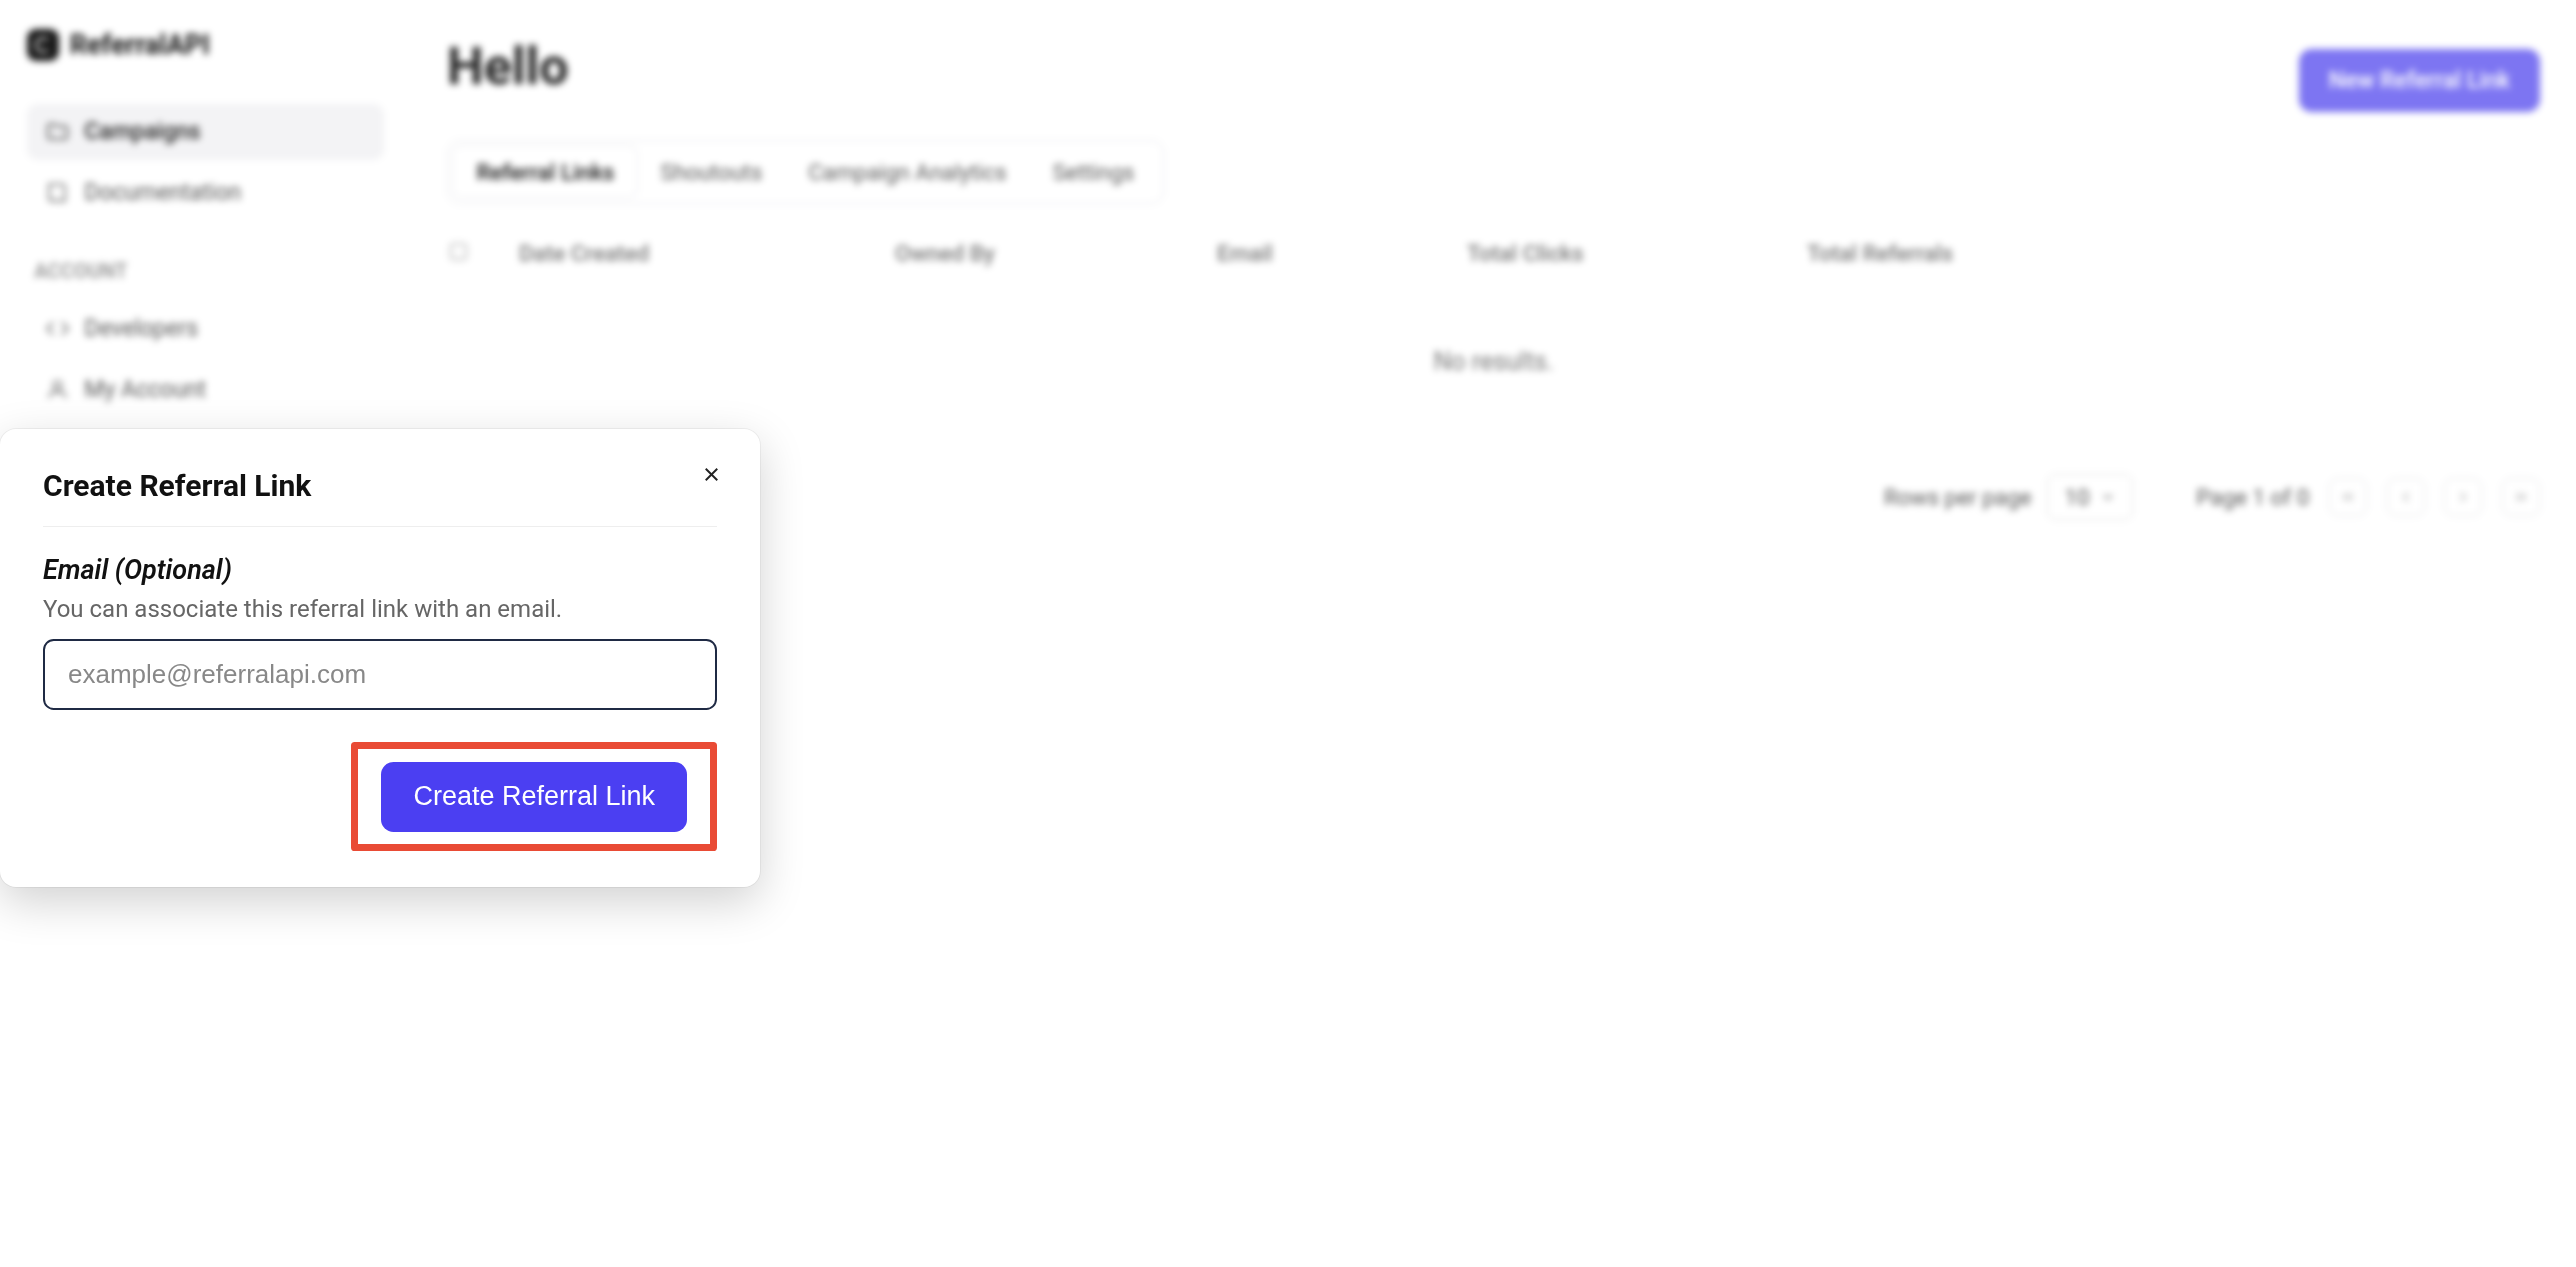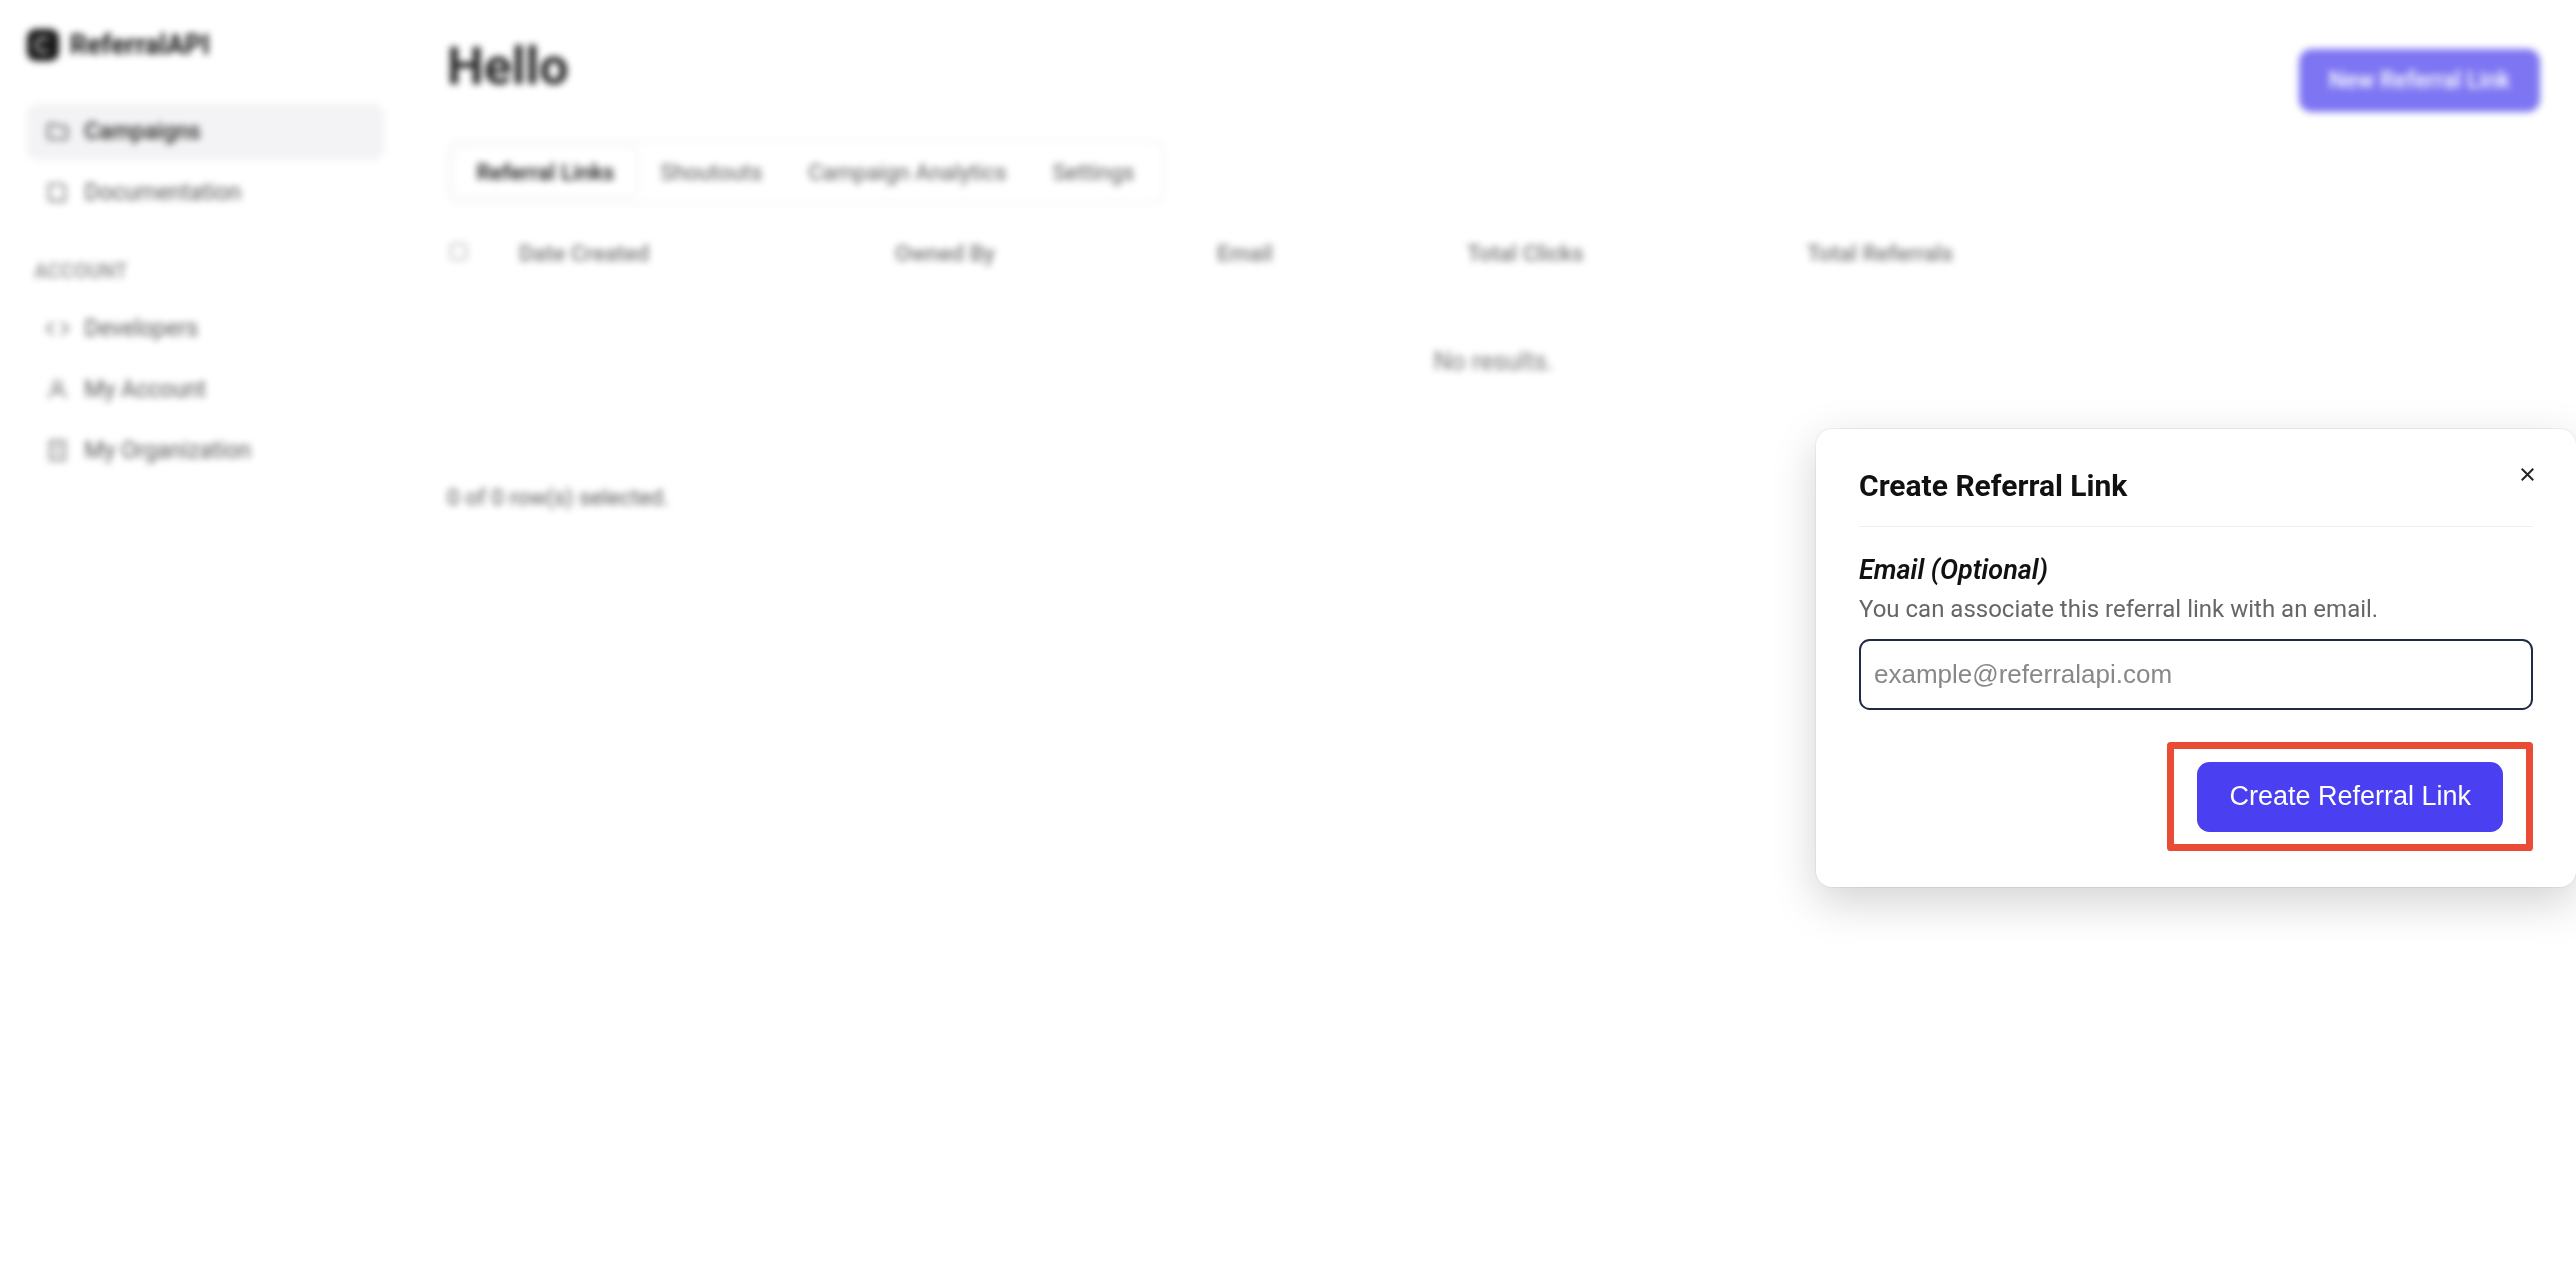--- a/index.html
+++ b/index.html
@@ -197,21 +197,21 @@
   color:#888;
 }
 
 
 .overlay {
   position: absolute;
   inset: 0;
   background: rgba(255,255,255,0.02);
   display: flex;
   align-items: flex-start;
-  justify-content: flex-end;
+  justify-content: flex-start;
   padding-top: 429px;
 }
 
 .modal {
   width: 760px;
   background: #fff;
   border-radius: 16px;
   box-shadow: 0 14.3px 45px rgba(0,0,0,0.18), 0 0 0 0.9px rgba(0,0,0,0.05);
   padding: 39px 43px 36px 43px;
   position: relative;
@@ -243,21 +243,21 @@
   font-style: italic;
 }
 .form-hint {
   font-size: 24px;
   color: #666;
   margin-top: 9px;
 }
 .form-input {
   width: 100%;
   margin-top: 16px;
-  padding: 18px 13px;
+  padding: 18px 23px;
   font-size: 26px;
   border: 2.2px solid #1f2a44;
   border-radius: 10.7px;
   outline: none;
   color: #111;
 }
 .form-input::placeholder {
   color: #888;
 }
 

